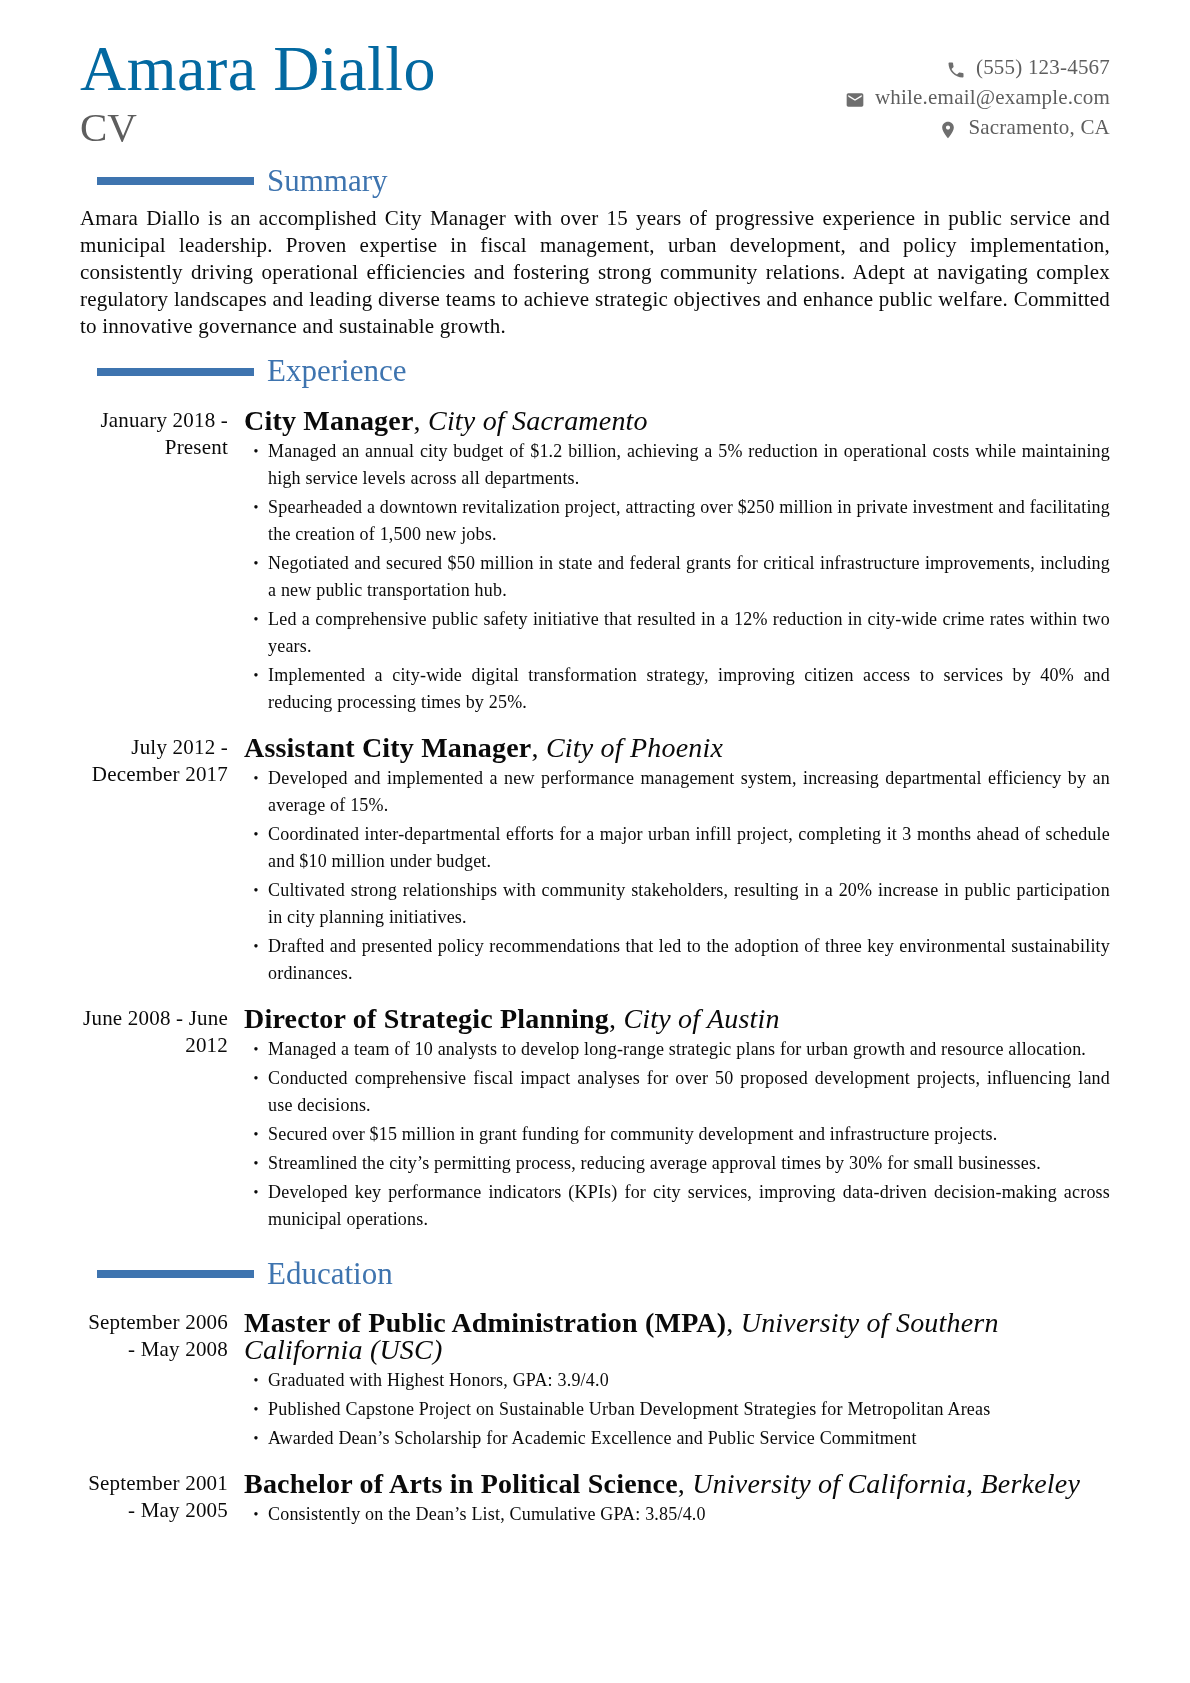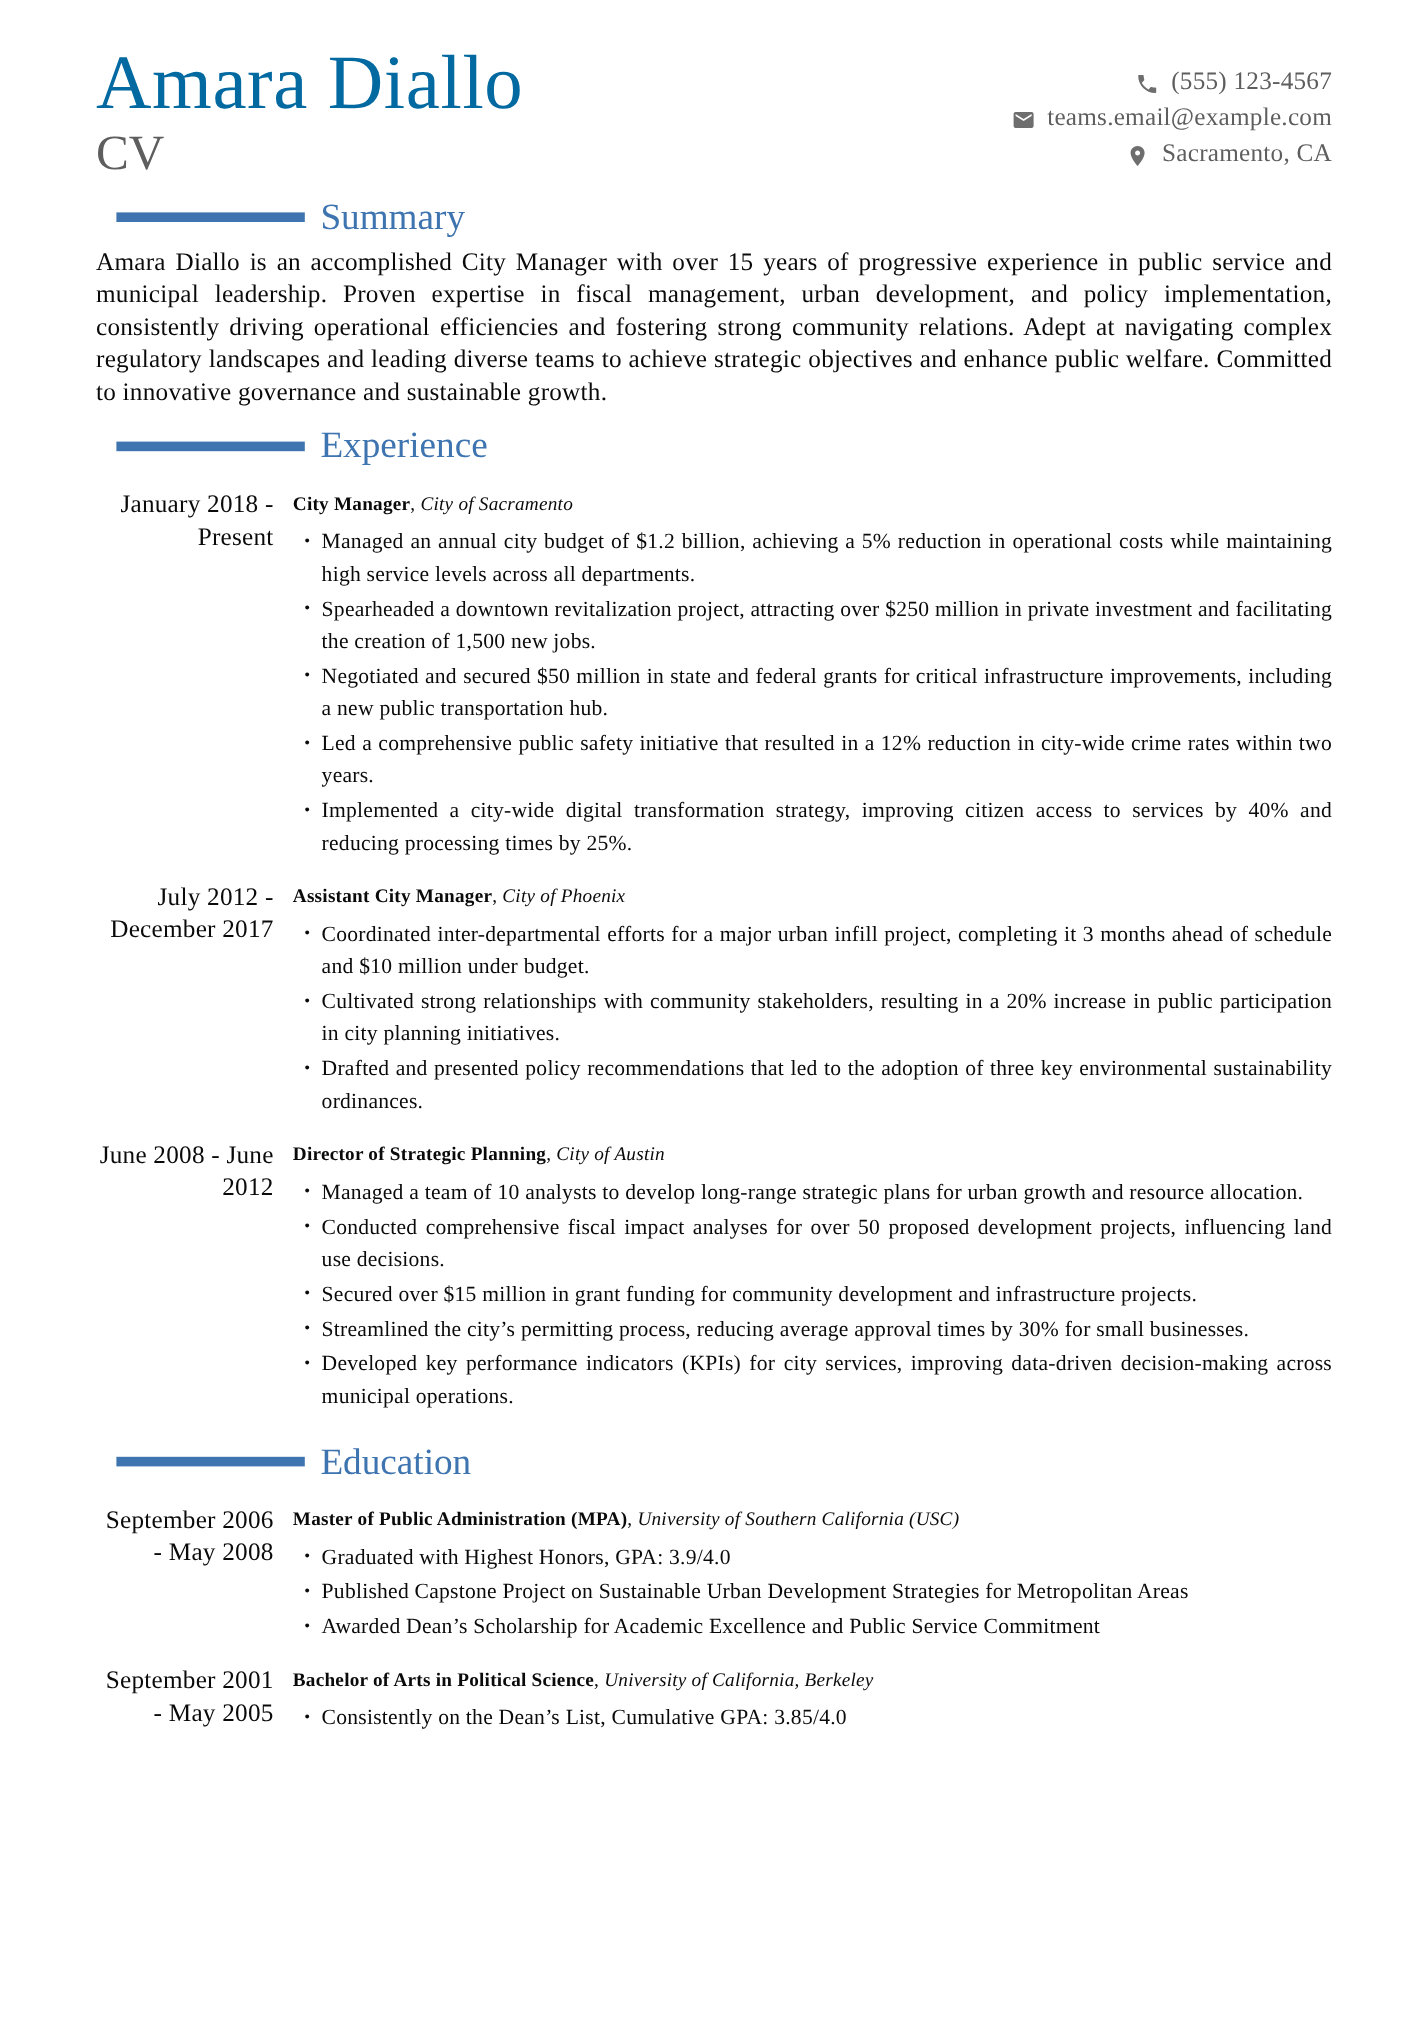--- a/index.html
+++ b/index.html
@@ -91,21 +91,21 @@
     align-items:start;
   }
   .entry:first-of-type{margin-top:10px;}
   .dates{
     font-size:21px;
     line-height:27px;
     text-align:right;
     letter-spacing:.2px;
   }
   .etitle{
-    font-size:16px;
+    font-size:28px;
     line-height:27px;
     letter-spacing:.2px;
   }
   .pos{font-weight:700;}
   .org{font-style:italic;}
   .bullets{margin-top:4px;}
   .bitem{
     display:flex;
     align-items:flex-start;
     margin-top:2px;
@@ -143,21 +143,21 @@
             </svg>
         </span>
         <span>(555) 123-4567</span>
       </div>
       <div class="contact-row">
         <span class="cicon">
           <svg viewBox="0 0 24 24">
               <path d="M20 4H4c-1.1 0-1.99.9-1.99 2L2 18c0 1.1.9 2 2 2h16c1.1 0 2-.9 2-2V6c0-1.1-.9-2-2-2zm0 4l-8 5-8-5V6l8 5 8-5v2z"></path>
             </svg>
         </span>
-        <span>teams.email@example.com</span>
+        <span>while.email@example.com</span>
       </div>
       <div class="contact-row">
         <span class="cicon">
           <svg viewBox="0 0 24 24">
               <path d="M12 2C8.13 2 5 5.13 5 9c0 5.25 7 13 7 13s7-7.75 7-13c0-3.87-3.13-7-7-7zm0 9.5c-1.38 0-2.5-1.12-2.5-2.5s1.12-2.5 2.5-2.5 2.5 1.12 2.5 2.5-1.12 2.5-2.5 2.5z"></path>
             </svg>
         </span>
         <span>Sacramento, CA</span>
       </div>
     </div>
@@ -206,20 +206,24 @@
       </div>
     </div>
 
     <div class="entry">
       <div class="dates">July 2012 - December 2017</div>
       <div>
         <div class="etitle"><span class="pos">Assistant City Manager</span><span>, </span><span class="org">City of Phoenix</span></div>
         <div class="bullets">
           <div class="bitem">
               <span class="blt"></span>
+              <span class="btext">Developed and implemented a new performance management system, increasing departmental efficiency by an average of 15%.</span>
+            </div>
+          <div class="bitem">
+              <span class="blt"></span>
               <span class="btext">Coordinated inter-departmental efforts for a major urban infill project, completing it 3 months ahead of schedule and $10 million under budget.</span>
             </div>
           <div class="bitem">
               <span class="blt"></span>
               <span class="btext">Cultivated strong relationships with community stakeholders, resulting in a 20% increase in public participation in city planning initiatives.</span>
             </div>
           <div class="bitem">
               <span class="blt"></span>
               <span class="btext">Drafted and presented policy recommendations that led to the adoption of three key environmental sustainability ordinances.</span>
             </div>

